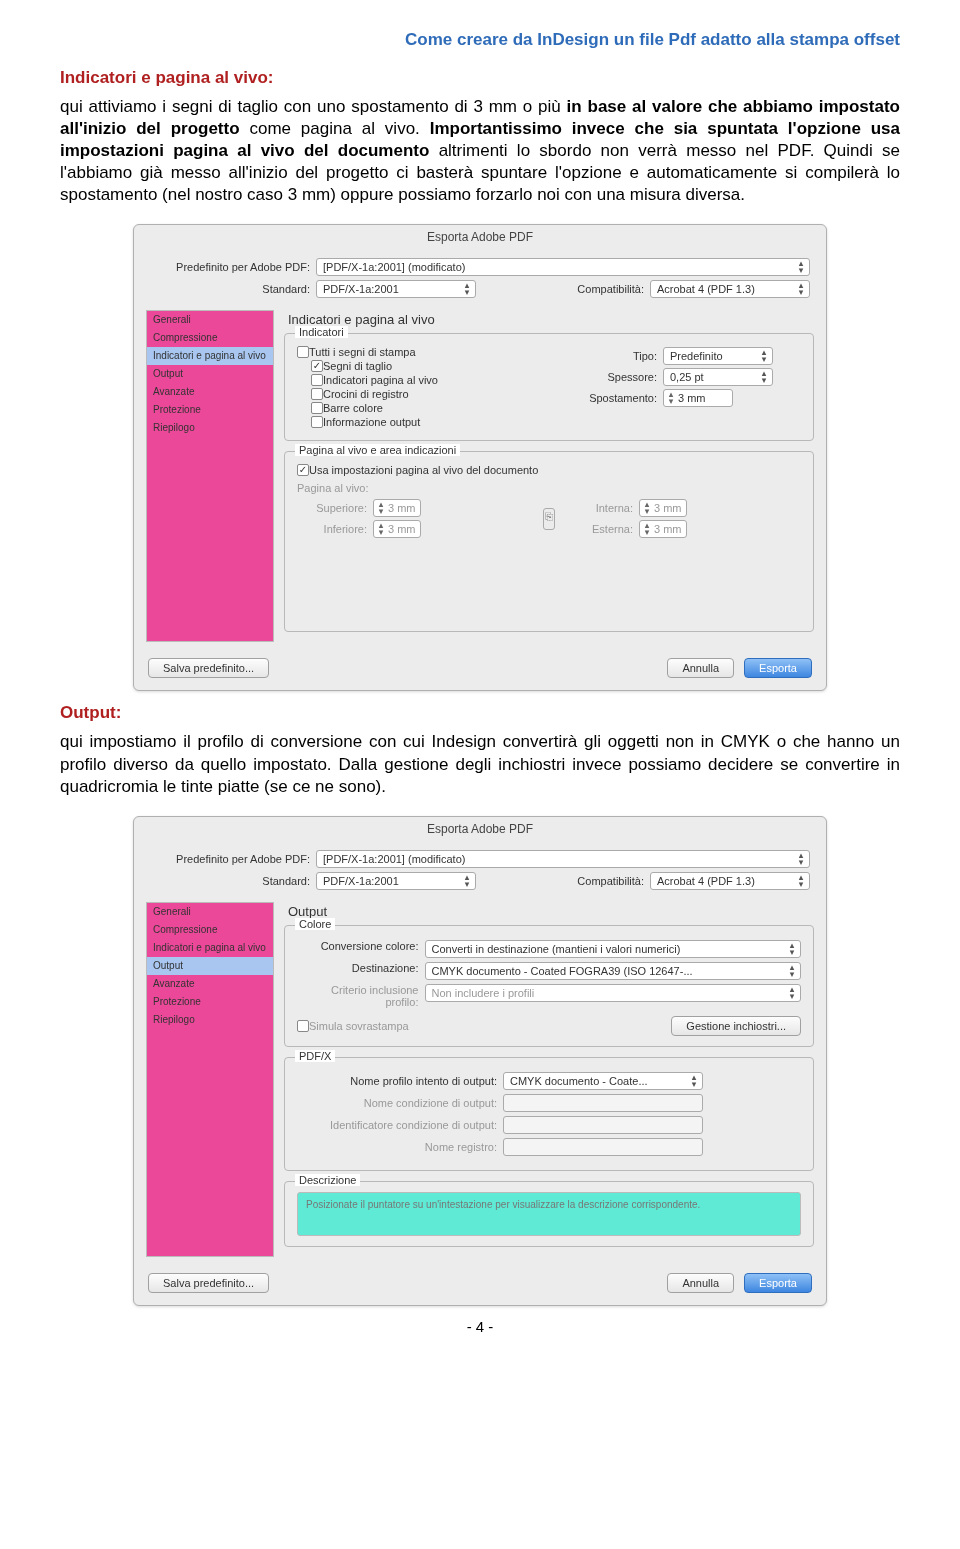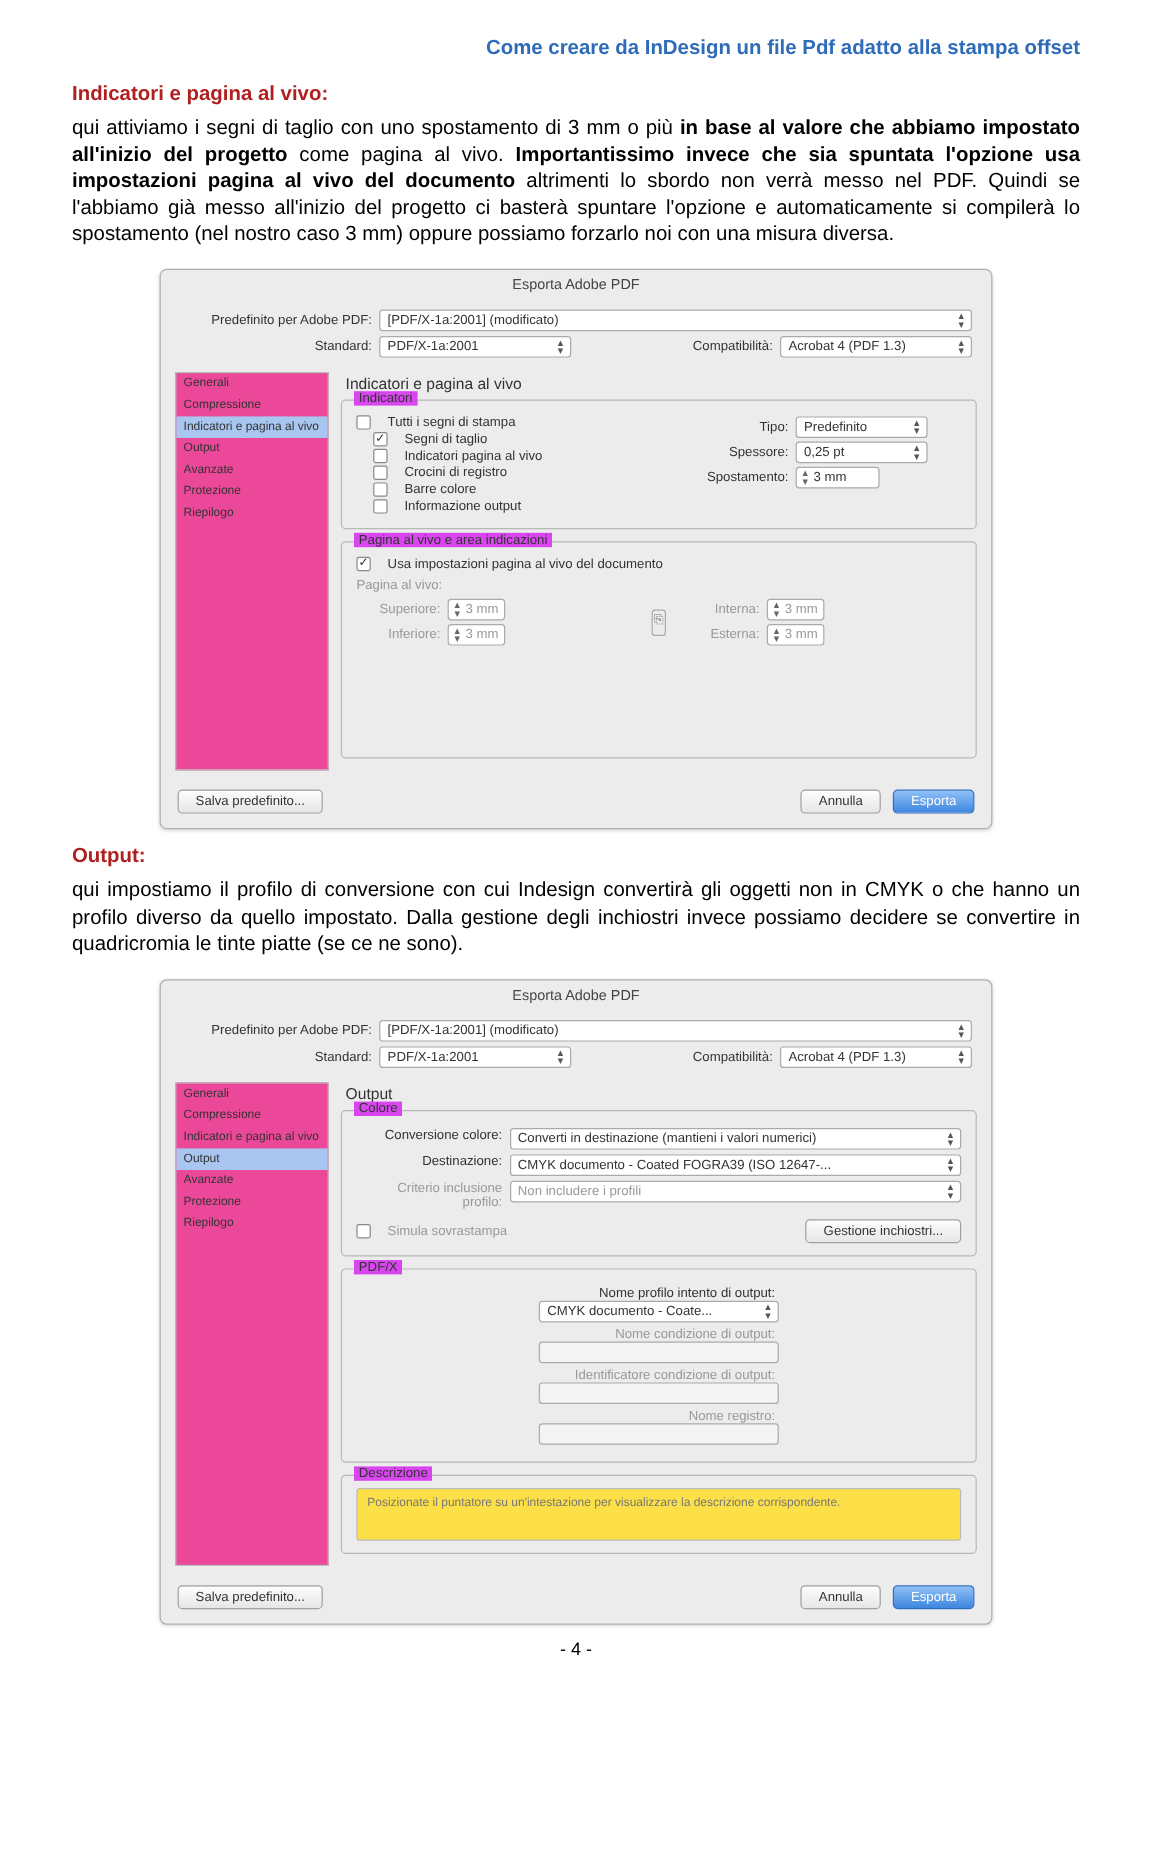--- a/index.html
+++ b/index.html
@@ -22,46 +22,46 @@
   .step .sarrows { display: inline-block; width: 10px; text-align: center; line-height: 7px; font-size: 9px; color: #666; margin-right: 2px; }
 
   .dialog-mid { display: flex; padding: 0 12px 8px 12px; gap: 10px; }
   .sidebar { width: 128px; background: #ec4899; border: 1px solid #bbb; font-size: 10px; }
   .sidebar div { padding: 2px 6px; line-height: 14px; }
   .sidebar .sel { background: #a8c6f0; }
   .panel { flex: 1; }
   .panel-title { font-size: 13px; color: #333; margin: 2px 0 6px 4px; }
 
   .fieldset { border: 1px solid #b8b8b8; border-radius: 4px; padding: 10px 12px 10px 12px; margin-bottom: 10px; position: relative; }
-  .fieldset .legend { position: absolute; top: -8px; left: 10px; background: #d946ef; padding: 0 4px; font-size: 11px; color: #333; }
+  .fieldset .legend { position: absolute; top: -8px; left: 10px; background: #ffffff; padding: 0 4px; font-size: 11px; color: #333; }
   .fs-grid { display: flex; }
   .fs-col { flex: 1; }
-  .chk { display: flex; align-items: center; margin: 2px 0; gap: 14px; font-size: 11px; }
+  .chk { display: flex; align-items: center; margin: 2px 0; gap: 0; font-size: 11px; }
   .chkbox { width: 12px; height: 12px; border: 1px solid #888; border-radius: 2px; background: #fff; display: inline-flex; align-items: center; justify-content: center; font-size: 10px; line-height: 1; }
   .chkbox.on::after { content: "✓"; color: #333; }
   .disabled { color: #999; }
   .small-row { display:flex; align-items:center; margin:3px 0; }
   .small-row .lbl { width: 96px; text-align:right; margin-right:6px; font-size:11px; }
 
   .btnbar { display: flex; padding: 8px 14px 12px 14px; align-items: center; }
   .btn { display:inline-flex; align-items:center; justify-content:center; height: 20px; padding: 0 14px; background: linear-gradient(#fdfdfd,#e6e6e6); border:1px solid #a0a0a0; border-radius: 4px; font-size: 11px; color:#333; }
   .btn.primary { background: linear-gradient(#8fc1f6,#3e86e0); border-color:#2f6dbf; color:#fff; font-weight:500; }
   .spacer { flex:1; }
 
   .pagenum { text-align: center; font-size: 15px; margin-top: 10px; }
 
   .link-icon { display:inline-block; width:12px; height:22px; border:1px solid #aaa; border-radius:3px; margin:0 8px; position:relative; }
   .link-icon::before { content:"⎘"; position:absolute; left:1px; top:2px; font-size:10px; color:#777; }
 
   .combo.wide { width: 100%; }
   .od-row { display:flex; align-items:flex-start; margin:4px 0; }
   .od-row .olbl { width: 164px; text-align:right; margin-right:6px; font-size:11px; }
-  .pdfx-row { display:flex; align-items:center; margin:4px 0;flex-direction:column; }
+  .pdfx-row { display:flex; align-items:center; margin:4px 0; }
   .pdfx-row .plbl { width: 200px; text-align:right; margin-right:6px; font-size:11px; }
-  .descbox { background:#fde047; border:1px solid #bbb; border-radius:3px; padding:6px 8px; font-size:10px; color:#777; height:44px; }
+  .descbox { background:#5eead4; border:1px solid #bbb; border-radius:3px; padding:6px 8px; font-size:10px; color:#777; height:44px; }
 </style>
 </head>
 <body>
 
 <div class="header-title">Come creare da InDesign un file Pdf adatto alla stampa offset</div>
 
 <div class="sec-title">Indicatori e pagina al vivo:</div>
 <p class="body-text">
   <span>qui attiviamo i segni di taglio con uno spostamento di 3 mm o più </span><b>in base al valore che abbiamo impostato all'inizio del progetto</b><span> come pagina al vivo. </span><b>Importantissimo invece che sia spuntata l'opzione usa impostazioni pagina al vivo del documento</b><span> altrimenti lo sbordo non verrà messo nel PDF. Quindi se l'abbiamo già messo all'inizio del progetto ci basterà spuntare l'opzione e automaticamente si compilerà lo spostamento (nel nostro caso 3 mm) oppure possiamo forzarlo noi con una misura diversa.</span>
 </p>

